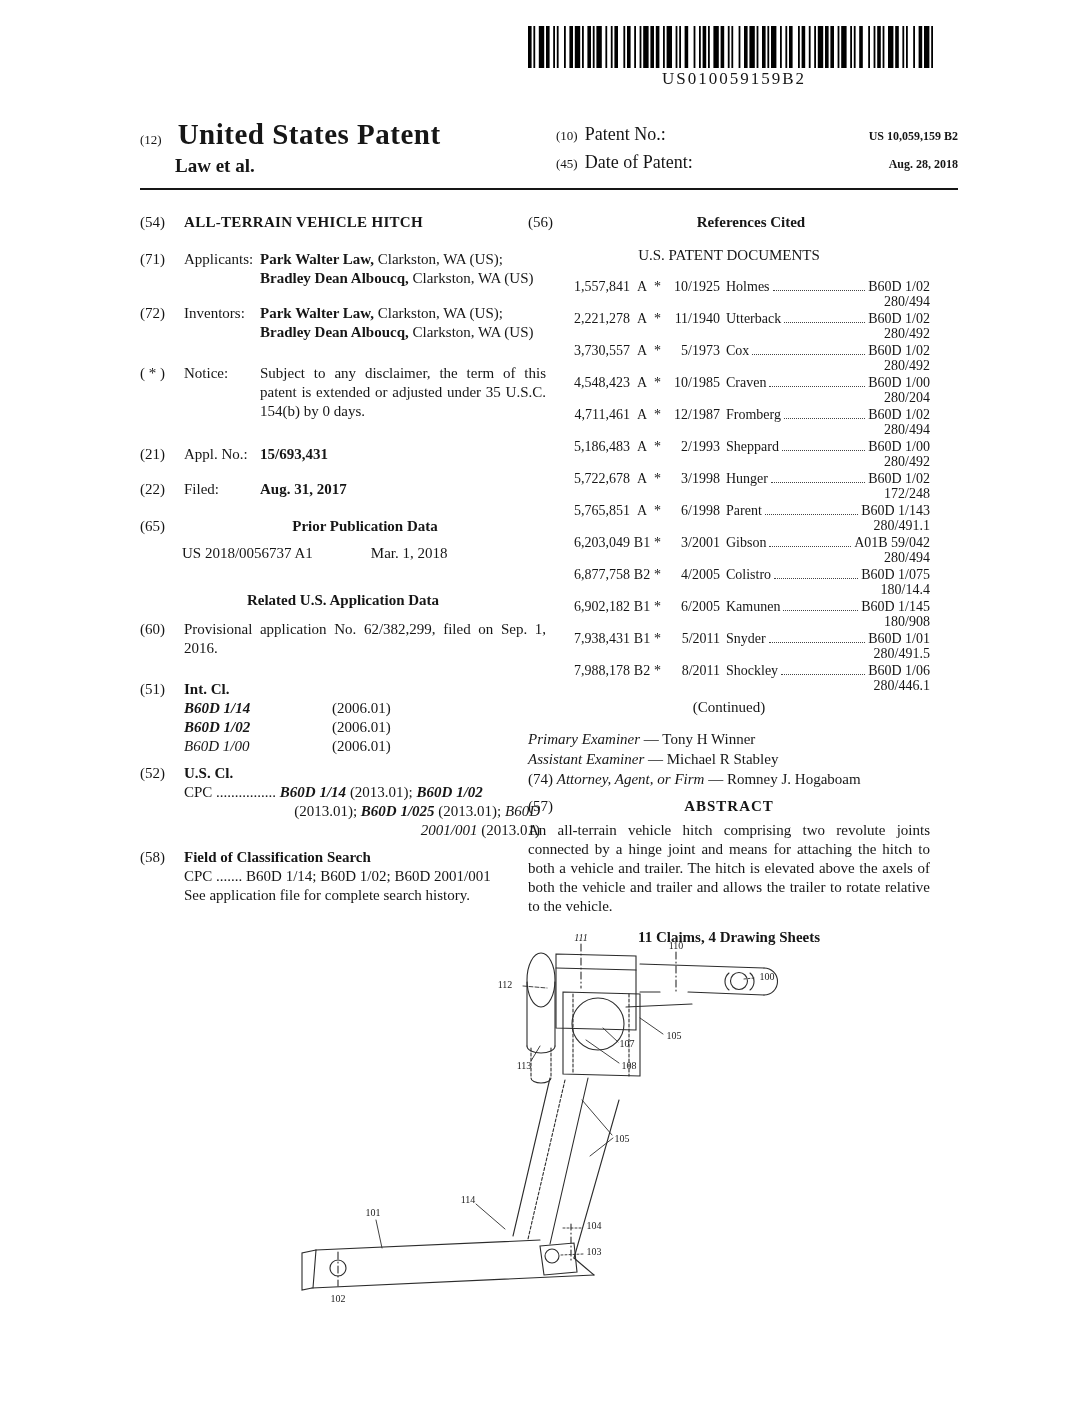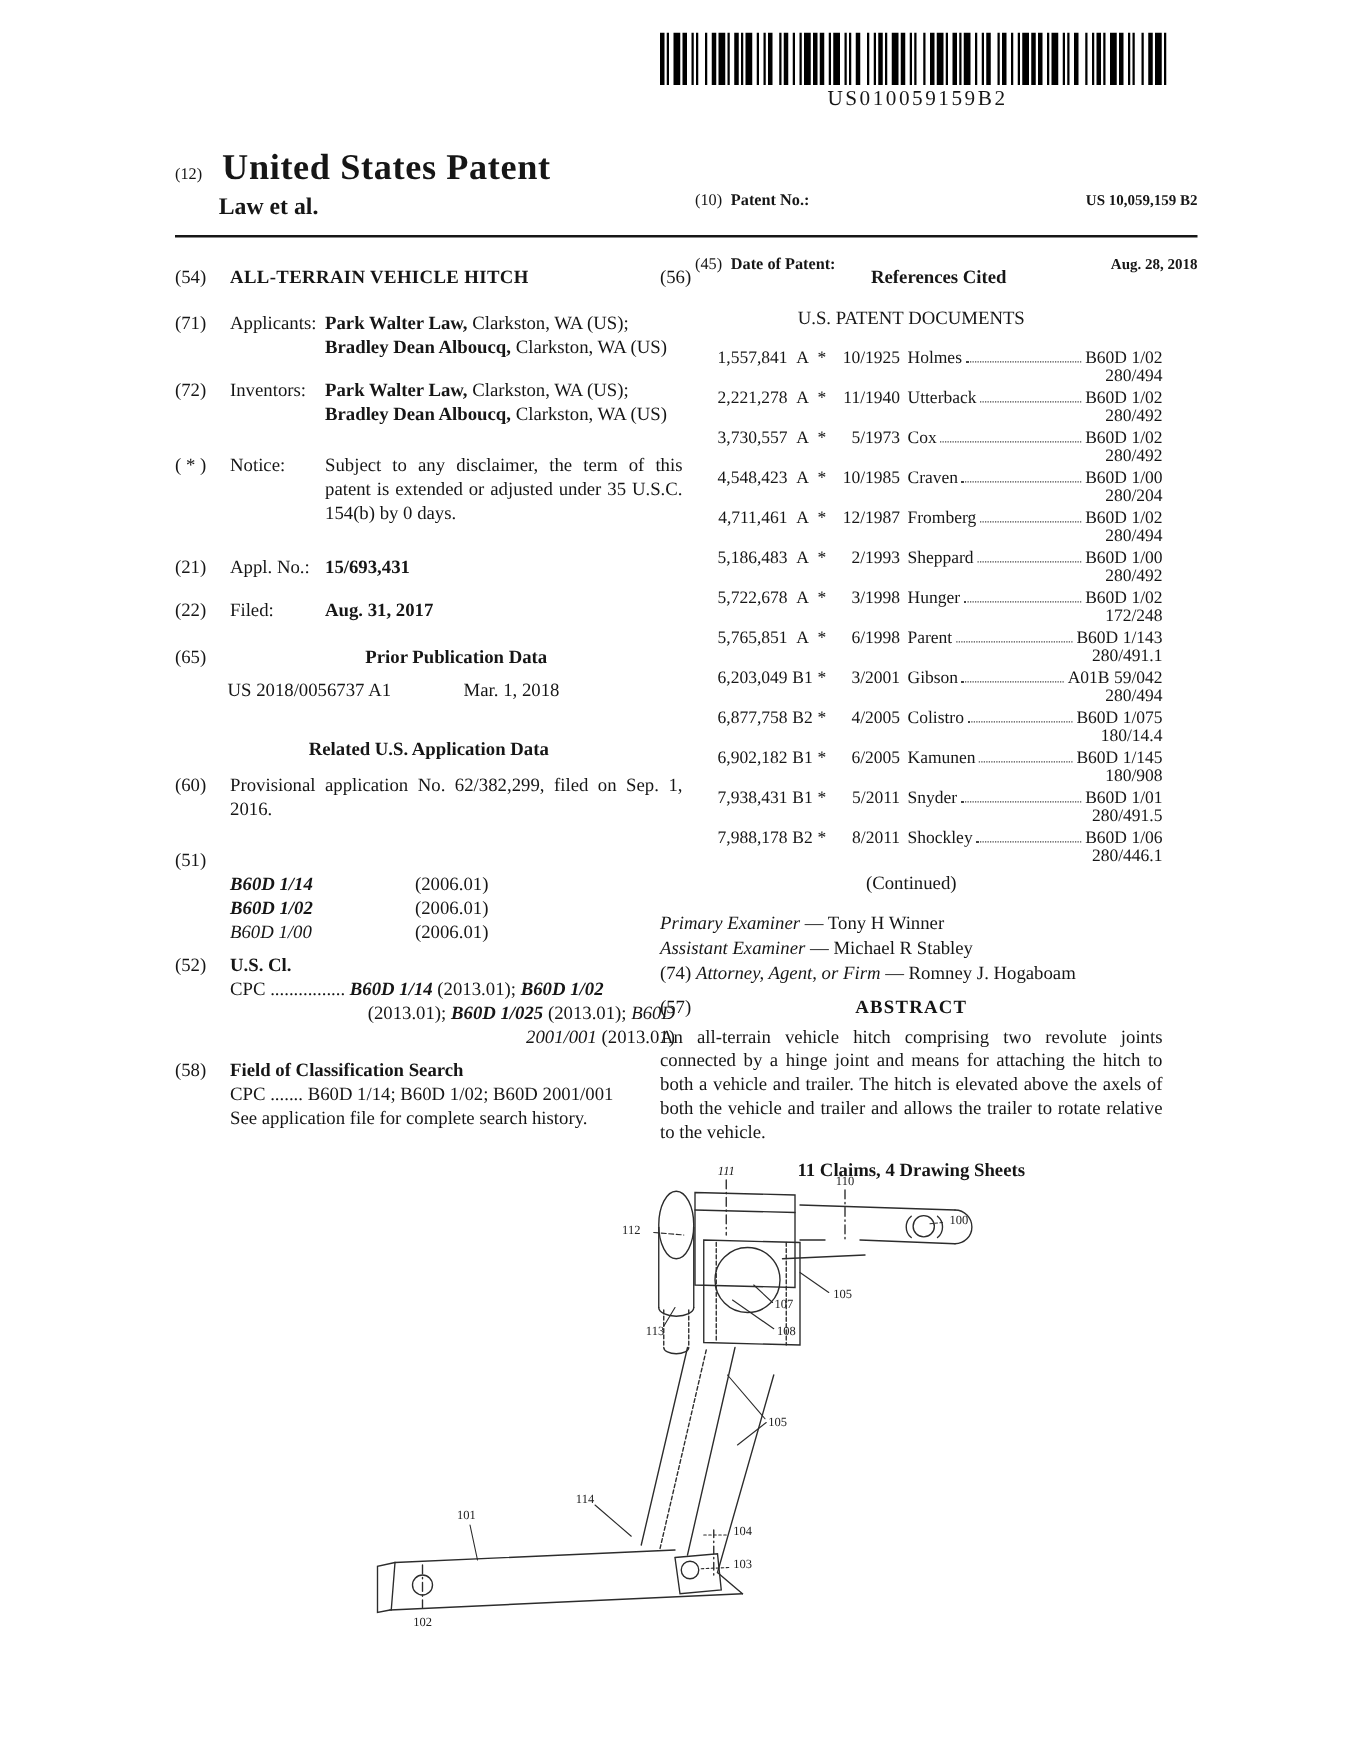--- a/index.html
+++ b/index.html
@@ -13,21 +13,21 @@
   .barcode-text{font-size:17px;letter-spacing:2px;margin-top:1px;}
 
   
   .hdr-left{position:absolute;left:140px;top:118px;width:420px;}
   .hdr-title-row{display:flex;align-items:baseline;gap:16px;}
   .code-sm{font-size:13px;}
   .us-patent{font-size:29px;font-weight:bold;letter-spacing:.5px;}
   .authors{font-size:19px;font-weight:bold;margin:4px 0 0 35px;}
   .hdr-right{position:absolute;left:556px;top:124px;width:402px;}
   .hdr-right .row{display:flex;align-items:baseline;margin-bottom:7px;}
-  .hdr-right .lbl{font-size:13px;font-weight:bold;margin-left:7px;margin-top:28px;}
+  .hdr-right .lbl{font-size:18px;font-weight:normal;margin-left:7px;}
   .hdr-right .val{font-size:12px;font-weight:bold;margin-left:auto;}
   .hdr-rule{position:absolute;left:140px;top:188px;width:818px;border-top:2px solid #161616;}
 
   
   .col-left{position:absolute;left:140px;top:205px;width:406px;font-size:15px;line-height:19px;}
   .col-right{position:absolute;left:528px;top:205px;width:402px;font-size:15px;line-height:19px;}
   .frow{display:flex;align-items:baseline;}
   .fcode{flex:0 0 44px;}
   .flabel{flex:0 0 76px;}
   .fval{flex:1;}
@@ -223,20 +223,21 @@
     </div>
 
     <div class="b center mt28" data-interactable="false">Related U.S. Application Data</div>
     <div class="frow mt10" data-interactable="false">
       <span class="fcode" data-interactable="false">(60)</span>
       <span class="fval just" data-interactable="false">Provisional application No. 62/382,299, filed on Sep. 1, 2016.</span>
     </div>
 
     <div class="frow mt22" data-interactable="false">
       <span class="fcode" data-interactable="false">(51)</span>
+      <span class="fval b" data-interactable="false">Int. Cl.</span>
     </div>
     <div id="intcl-list" data-interactable="false">
   <div class="intcl-row" data-interactable="false">
     <span class="cls bi" data-interactable="false">B60D 1/14</span>
     <span class="ver" data-interactable="false">(2006.01)</span>
   </div>
 
   <div class="intcl-row" data-interactable="false">
     <span class="cls bi" data-interactable="false">B60D 1/02</span>
     <span class="ver" data-interactable="false">(2006.01)</span>

